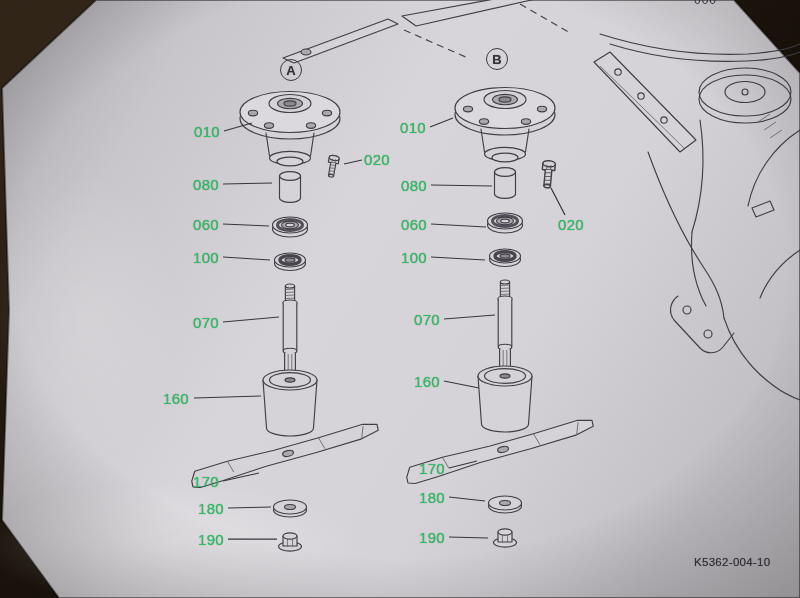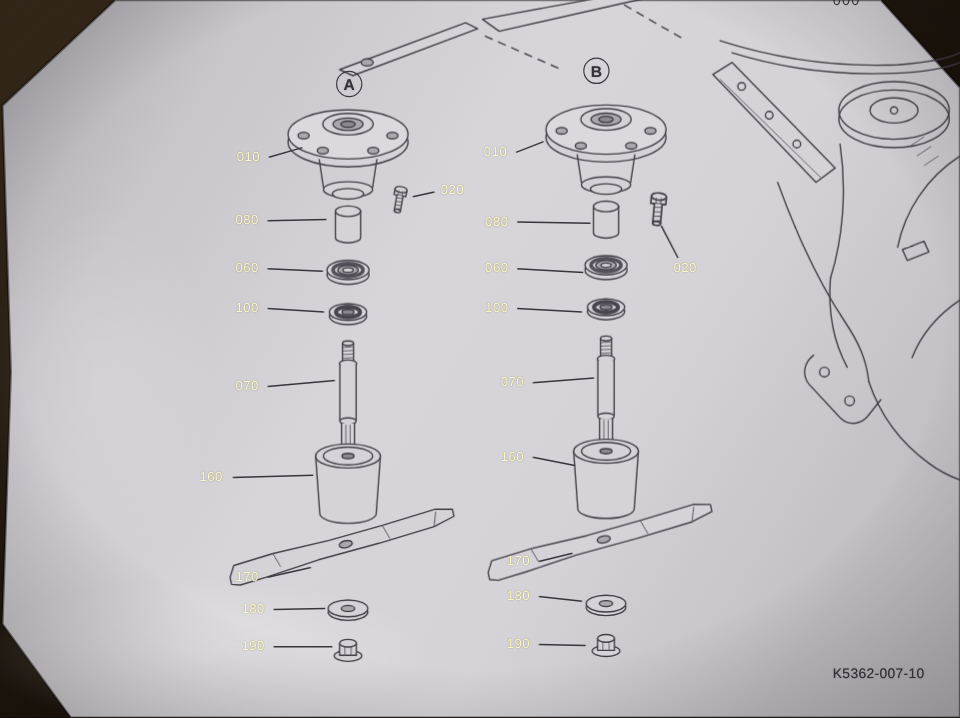--- a/index.html
+++ b/index.html
@@ -1,19 +1,19 @@
 <!DOCTYPE html>
 <html><head>
 <meta charset="utf-8">
 <style>
   html,body{margin:0;padding:0;background:#0d0a07;}
   .photo{position:relative;width:800px;height:598px;overflow:hidden;
          font-family:"Liberation Sans",sans-serif;background:#17110b;}
   .photo > svg{position:absolute;left:0;top:0;}
-  .callout{position:absolute;transform:translate(-50%,-50%);font-size:11px;color:#fef9c3;
+  .callout{position:absolute;transform:translate(-50%,-50%);font-size:15px;color:#22c55e;
            letter-spacing:.4px;text-shadow:0 0 1px rgba(52,50,58,.6);white-space:nowrap;}
   .circ{position:absolute;transform:translate(-50%,-50%);width:22px;height:22px;
         border:1.7px solid #3c3a42;border-radius:50%;display:flex;align-items:center;
         justify-content:center;font-size:13px;font-weight:bold;color:#34323a;
         box-sizing:border-box;text-shadow:0 0 1px rgba(52,50,58,.5);}
   .docnum{position:absolute;font-size:11.5px;color:#312f35;letter-spacing:.3px;
           text-shadow:0 0 .8px rgba(49,47,53,.6);white-space:nowrap;}
   .toptext{position:absolute;font-size:12px;color:#35333b;letter-spacing:1px;}
 
   
@@ -213,15 +213,15 @@
   <span class="callout" style="left:414px;top:224px">060</span>
   <span class="callout" style="left:414px;top:257px">100</span>
   <span class="callout" style="left:571px;top:224px">020</span>
   <span class="callout" style="left:427px;top:319px">070</span>
   <span class="callout" style="left:427px;top:381px">160</span>
   <span class="callout" style="left:432px;top:468px">170</span>
   <span class="callout" style="left:432px;top:497px">180</span>
   <span class="callout" style="left:432px;top:537px">190</span>
 
   <span class="toptext" style="left:694px;top:-7px">000</span>
-  <span class="docnum" style="left:694px;top:556px">K5362-007-10</span>
+  <span class="docnum" style="left:694px;top:556px">K5362-004-10</span>
 
 </div>
 
 </body></html>

